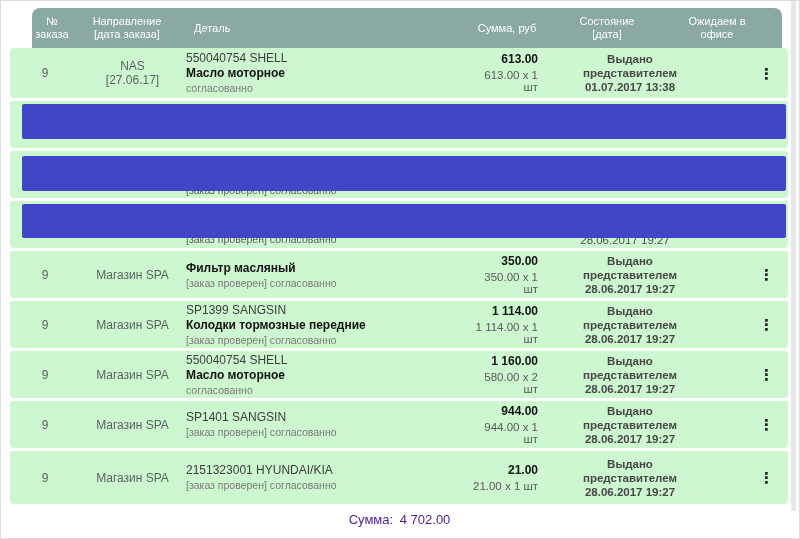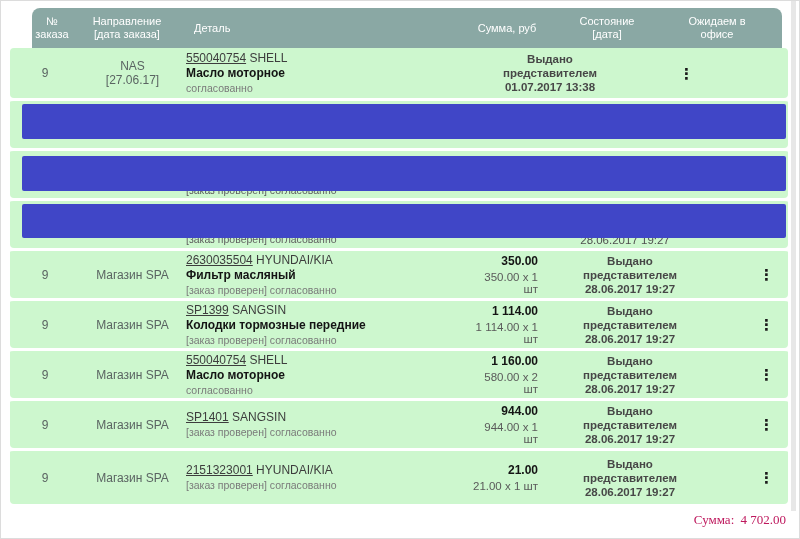--- a/index.html
+++ b/index.html
@@ -37,21 +37,21 @@
     border-radius:4px; box-sizing:border-box;
   }
   .row + .row { border-top:3px solid #ffffff; }
   .tbody .row:last-child { height:56px; }
 
   .cell { display:flex; flex-direction:column; justify-content:center; box-sizing:border-box; }
   .c1 { width:70px; align-items:center; font-size:12px; color:#5a6462; }
   .c2 { width:105px; align-items:center; text-align:center; font-size:12px; color:#5a6462; line-height:14px; }
   .c3 { width:285px; align-items:flex-start; padding-left:1px; }
   .part-line1 { font-size:12px; color:#3d3d3d; line-height:13px; }
-  .part-code { color:#3d3d3d; text-decoration:underline; cursor:pointer; }
+  .part-code { color:#3d3d3d; cursor:pointer; }
   .part-brand { color:#3d3d3d; }
   .part-name { font-size:12px; font-weight:bold; color:#141414; margin-top:2px; line-height:13px; }
   .part-status { font-size:10.5px; color:#7a7a7a; margin-top:3px; line-height:11px; }
   .c4 { width:80px; align-items:flex-end; text-align:right; padding-right:12px; }
   .sum-main { font-size:12px; font-weight:bold; color:#141414; line-height:13px; }
   .sum-detail { font-size:11.5px; color:#5a5a5a; margin-top:3px; line-height:12px; }
   .c5 { width:160px; align-items:center; text-align:center; font-size:11.5px; color:#474747; line-height:14px;font-weight:bold; }
   .c6 { width:78px; flex-direction:row; align-items:center; justify-content:flex-end; padding-right:14px; }
   .kebab { font-size:15px; font-weight:bold; color:#1a1a1a; cursor:pointer; line-height:1; letter-spacing:0; }
 
@@ -63,21 +63,21 @@
   .sel-c .sel-overlay { top:3px; right:2px; bottom:10px; left:12px; }
   .peek-status { position:absolute; left:176px; font-size:10.5px; color:#5f5f5f; z-index:1; line-height:11px; }
   .sel-b .peek-status { bottom:2px; }
   .sel-c .peek-status { bottom:3px; }
   .peek-date { position:absolute; left:535px; width:160px; text-align:center; font-size:11.5px; color:#4f4f4f; z-index:1; line-height:12px; }
   .sel-c .peek-date { bottom:2px; }
 
   
   .total {
     position:absolute; left:10px; top:512px; width:776px;
-    text-align:right; font-size:13px; color:#be185d;font-family:Liberation Serif, serif;
+    text-align:center; font-size:13px; color:#4c1d95;
   }
   .total span { padding-left:3px; }
 </style>
 </head>
 <body>
 
 <div class="table">
   <div class="thead">
     <div class="th h1">
       <span>№</span>
@@ -109,20 +109,24 @@
         <div class="cell c1">9</div>
         <div class="cell c2">
           <div>NAS</div>
           <div>[27.06.17]</div>
         </div>
         <div class="cell c3">
           <div class="part-line1"><a class="part-code">550040754</a> <span class="part-brand">SHELL</span></div>
           <div class="part-name">Масло моторное</div>
           <div class="part-status">согласованно</div>
         </div>
+        <div class="cell c4">
+          <div class="sum-main">613.00</div>
+          <div class="sum-detail">613.00 x 1 шт</div>
+        </div>
         <div class="cell c5">
           <div>Выдано</div>
           <div>представителем</div>
           <div>01.07.2017 13:38</div>
         </div>
         <div class="cell c6">
           <span class="kebab">⋮</span>
         </div>
       </div>
       <div class="row row-selected sel-a">
@@ -136,21 +140,20 @@
         <div class="peek-status">[заказ проверен] согласованно</div>
         <div class="peek-date">28.06.2017 19:27</div>
         <div class="sel-overlay"></div>
       </div>
       <div class="row">
         <div class="cell c1">9</div>
         <div class="cell c2">
           <div>Магазин SPA</div>
         </div>
         <div class="cell c3">
-          <div class="part-line1"><a class="part-code">2630035504</a> <span class="part-brand">HYUNDAI/KIA</span></div>
           <div class="part-name">Фильтр масляный</div>
           <div class="part-status">[заказ проверен] согласованно</div>
         </div>
         <div class="cell c4">
           <div class="sum-main">350.00</div>
           <div class="sum-detail">350.00 x 1 шт</div>
         </div>
         <div class="cell c5">
           <div>Выдано</div>
           <div>представителем</div>

